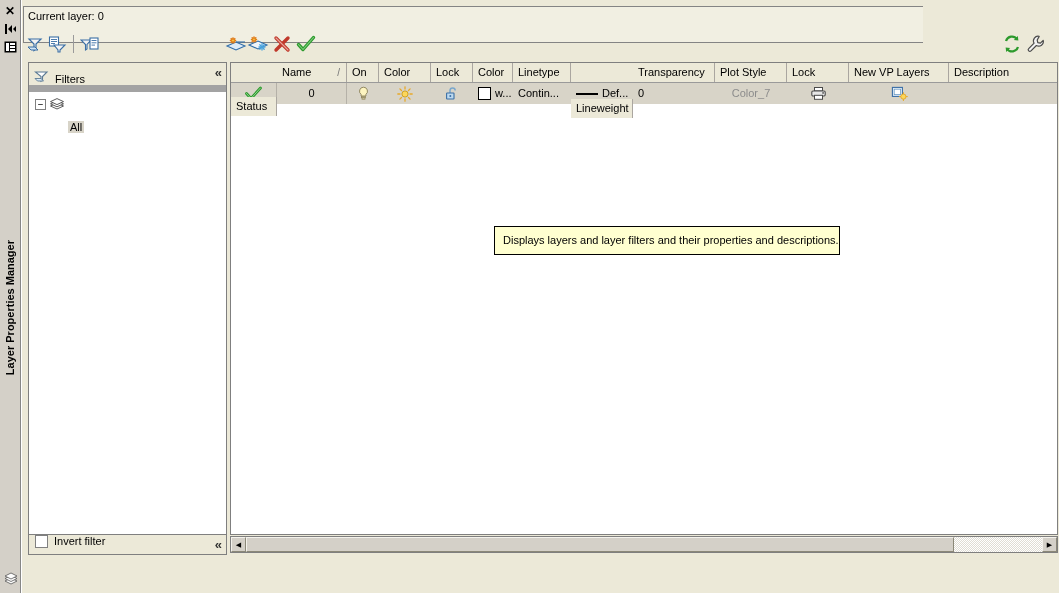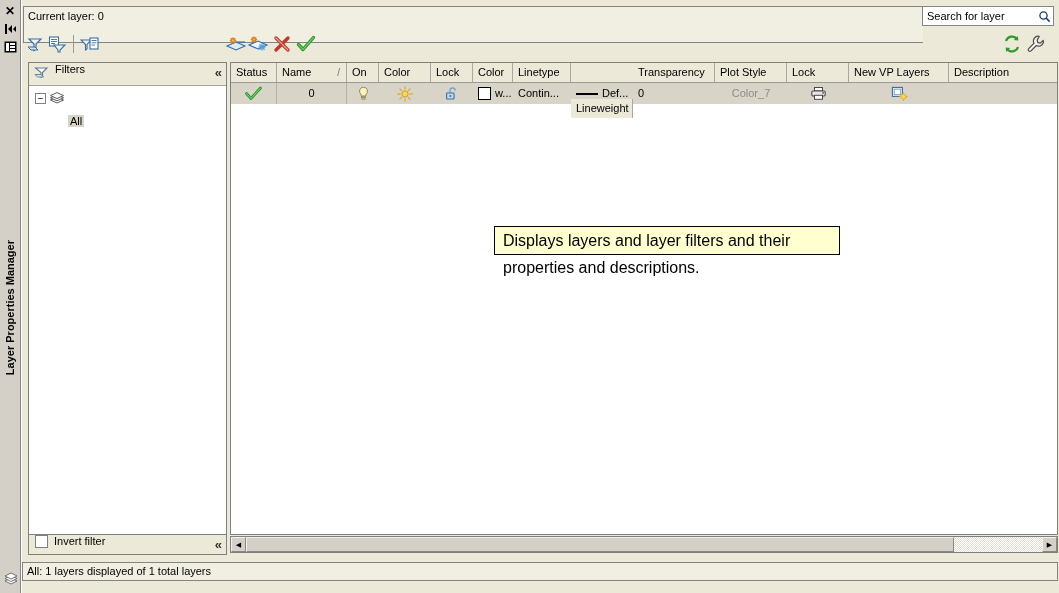--- a/index.html
+++ b/index.html
@@ -126,22 +126,22 @@
     left: 6px; top: 62px;
     width: 199px; height: 473px;
     background: #ffffff;
     border: 1px solid #7f7f7f;
     box-sizing: border-box;
   }
   #filters-head {
     position: relative;
     height: 22px;
     background: #ece9d8;
-    border-bottom: 1px solid #a3a3a3;
-    display: flex; align-items: flex-start;
+    border-bottom: 7px solid #a3a3a3;
+    display: flex; align-items: flex-end;
   }
   #filters-head-icon { width: 20px; height: 18px; margin-left: 3px; display:flex; align-items:center; justify-content:center;}
   #filters-head-label { font-size: 11px; margin-left: 3px; }
   .chev-left {
     position: absolute; right: 4px; top: 3px;
     font-size: 13px; font-weight: bold; color: #333;
     line-height: 14px;
   }
   #filters-tree {
     padding: 4px 0 0 6px;
@@ -265,21 +265,21 @@
   }
 
   
   #tooltip {
     position: absolute;
     left: 472px; top: 226px;
     width: 346px; height: 29px;
     background: #ffffd0;
     border: 1px solid #000;
     box-sizing: border-box;
-    font-size: 16px;
+    font-size: 11px;
     line-height: 27px;
     padding-left: 8px;
     color: #000;
   }
 
   
   #hscroll {
     position: absolute;
     left: 208px; top: 536px;
     width: 828px; height: 17px;
@@ -361,29 +361,20 @@
         <path d="M2 7.5 L8 4.5 L14 7.5 L8 10.5 Z" fill="#fdfdfd" stroke="#555" stroke-width="0.8"></path>
         <path d="M2 5 L8 2 L14 5 L8 8 Z" fill="#fdfdfd" stroke="#555" stroke-width="0.8"></path>
       </svg>
     </div>
   </div>
 
   <div id="palette">
 
     <div id="headerrow">
       <div id="current-layer">Current layer: 0</div>
-      <div id="searchbox">
-        <div id="search-input-text">Search for layer</div>
-        <div id="search-icon">
-          <svg width="13" height="13" viewBox="0 0 13 13">
-            <circle cx="5.5" cy="5.5" r="3.6" fill="none" stroke="#1b3a6b" stroke-width="1.3"></circle>
-            <line x1="8.3" y1="8.3" x2="11.6" y2="11.6" stroke="#1b3a6b" stroke-width="1.6"></line>
-          </svg>
-        </div>
-      </div>
     </div>
 
     <div id="toolbar">
 
       <div class="tb-icon" style="left:3px;">
         <svg width="20" height="18" viewBox="0 0 20 18">
           <path d="M3 4 L15 4 L10 9 L10 14 L8 15.5 L8 9 Z" fill="#f3f3f3" stroke="#3a6ea5" stroke-width="1.2"></path>
           <path d="M2 12 L9 12 L12 15 L5 15 Z" fill="#cfe4f5" stroke="#3a6ea5" stroke-width="1"></path>
         </svg>
       </div>
@@ -506,21 +497,21 @@
     </div>
 
     <div id="invert-bar">
       <div id="invert-check"></div>
       <div id="invert-label">Invert filter</div>
       <div class="chev-left">«</div>
     </div>
 
     <div id="list-panel">
       <div id="col-header">
-        <div class="col-h" style="width:46px;"><span>Status</span></div>
+        <div class="col-h" style="width:46px;margin-top:34px;"><span>Status</span></div>
         <div class="col-h" style="width:70px;"><span>Name</span><span class="sort-ind">/</span></div>
         <div class="col-h" style="width:32px;"><span>On</span></div>
         <div class="col-h" style="width:52px;"><span>Color</span></div>
         <div class="col-h" style="width:42px;"><span>Lock</span></div>
         <div class="col-h" style="width:40px;"><span>Color</span></div>
         <div class="col-h" style="width:58px;"><span>Linetype</span></div>
         <div class="col-h" style="width:62px;margin-top:36px;"><span>Lineweight</span></div>
         <div class="col-h" style="width:82px;"><span>Transparency</span></div>
         <div class="col-h" style="width:72px;"><span>Plot Style</span></div>
         <div class="col-h" style="width:62px;"><span>Lock</span></div>
@@ -619,16 +610,15 @@
     <div id="tooltip">Displays layers and layer filters and their properties and descriptions.</div>
 
     <div id="hscroll">
       <div class="sb-arrow">◀</div>
       <div id="sb-track">
         <div id="sb-thumb" style="width: 89%;"></div>
       </div>
       <div class="sb-arrow">▶</div>
     </div>
 
-    <div id="statusbar">All: 1 layers displayed of 1 total layers</div>
 
   </div>
 </div>
 
 </body></html>

